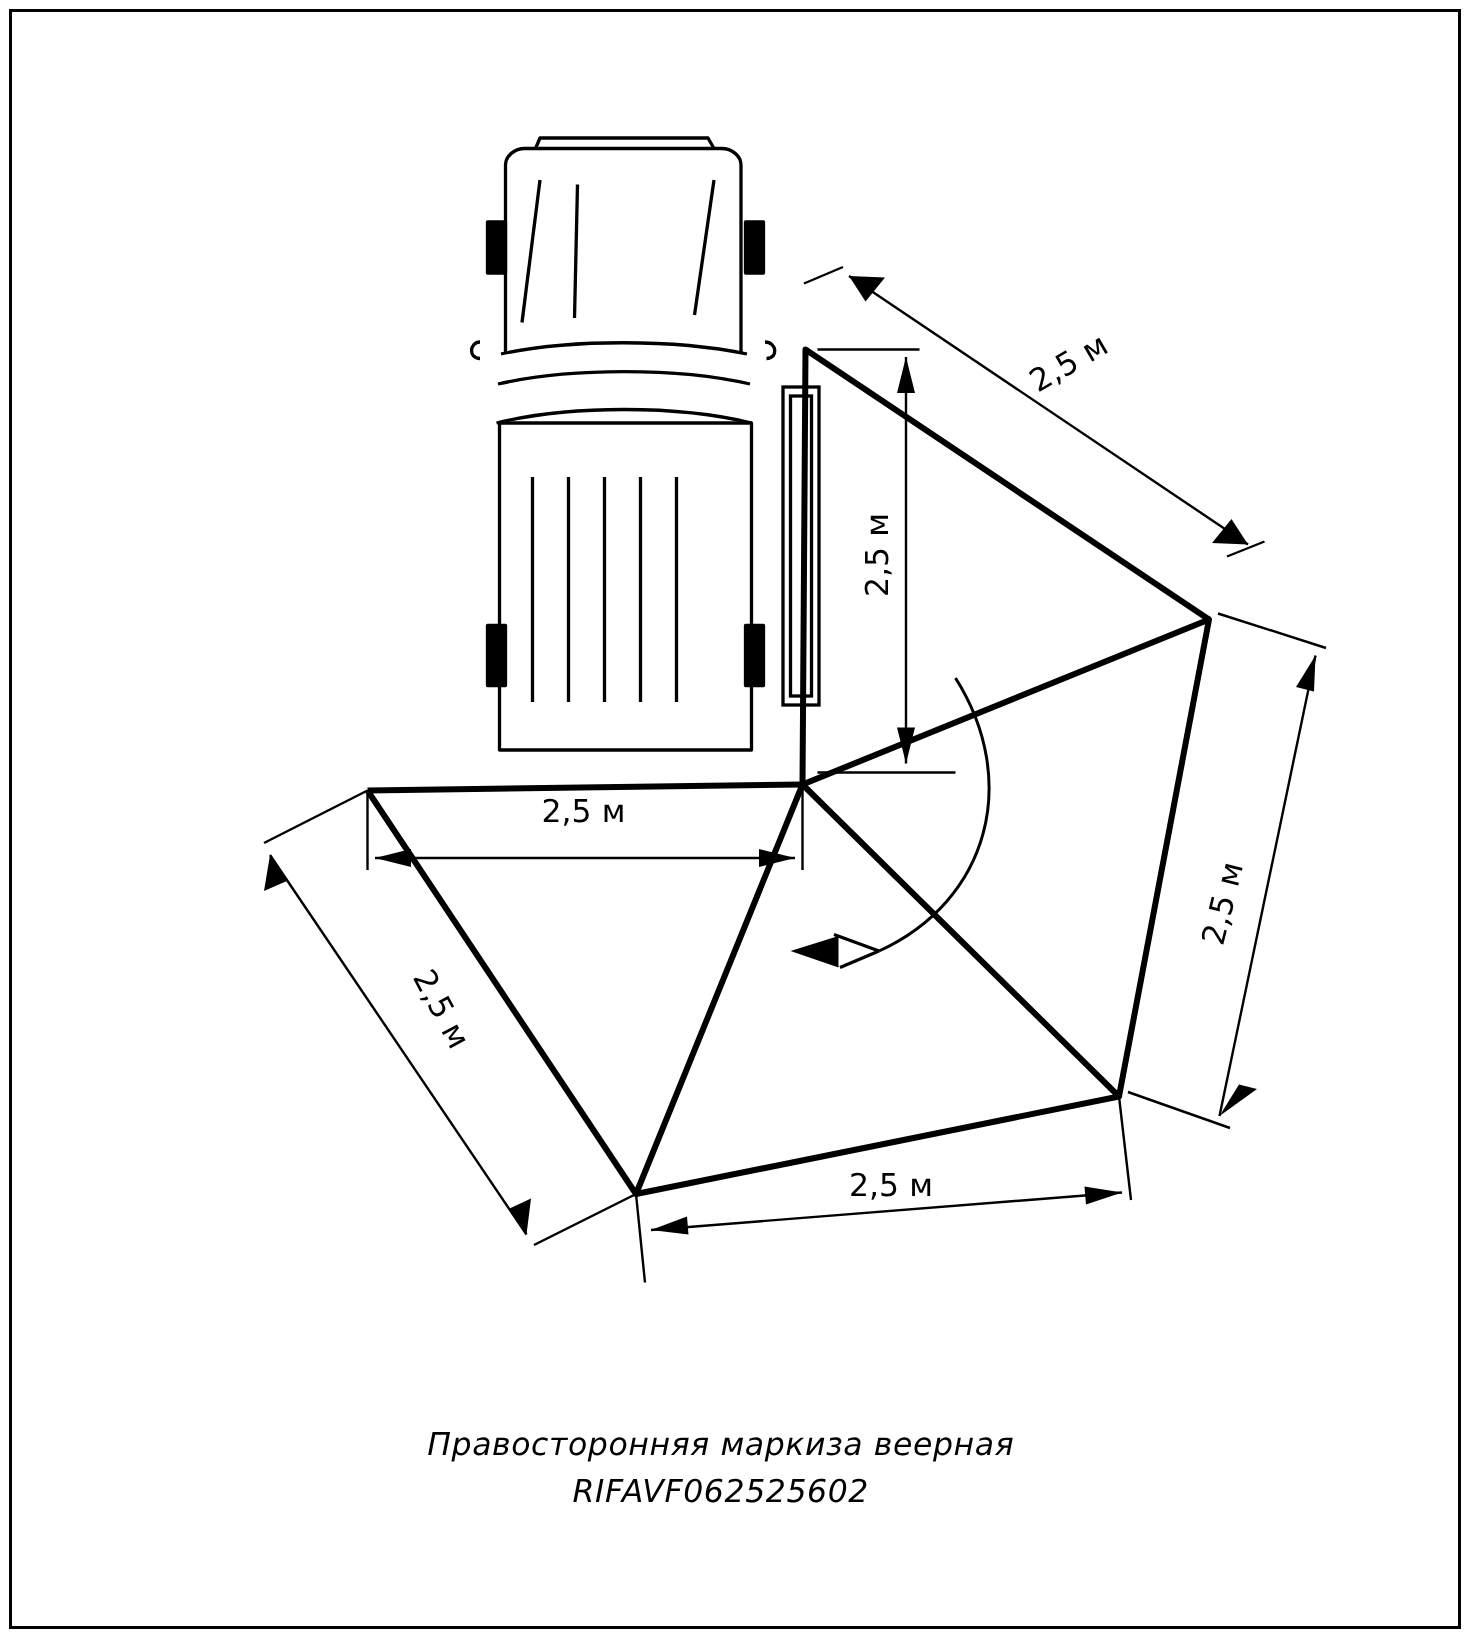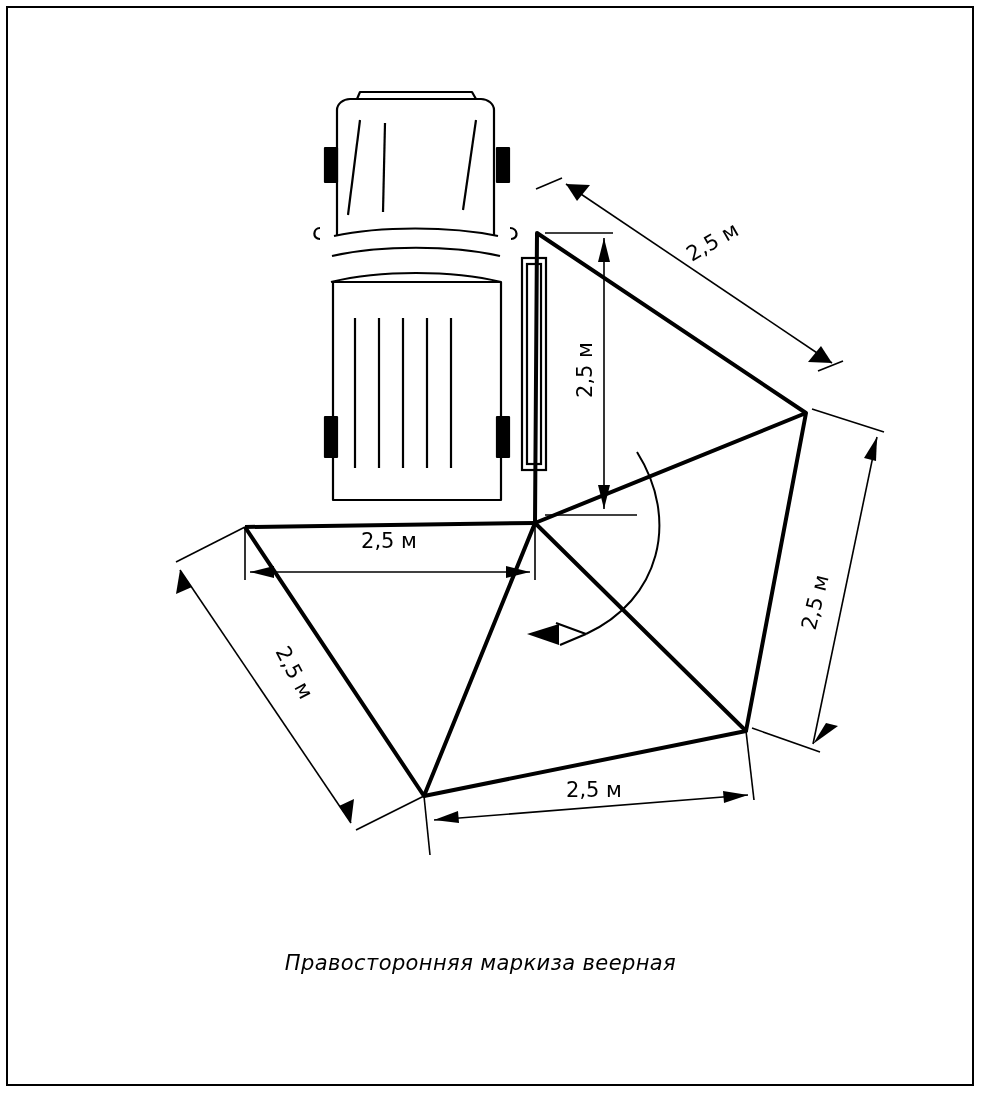--- a/index.html
+++ b/index.html
@@ -157,15 +157,16 @@
       <text text-anchor="middle" transform="translate(389,548)">2,5 м</text>
       <text text-anchor="middle" transform="translate(822,604) rotate(-76)">2,5 м</text>
       <text text-anchor="middle" transform="translate(288,676) rotate(62)">2,5 м</text>
       <text text-anchor="middle" transform="translate(594,797)">2,5 м</text>
     </g>
 
   </svg>
 
   <div class="caption">
     <div>Правосторонняя маркиза веерная</div>
+    <div>RIFAVF062525602</div>
   </div>
 
 </div>
 
 </body></html>

